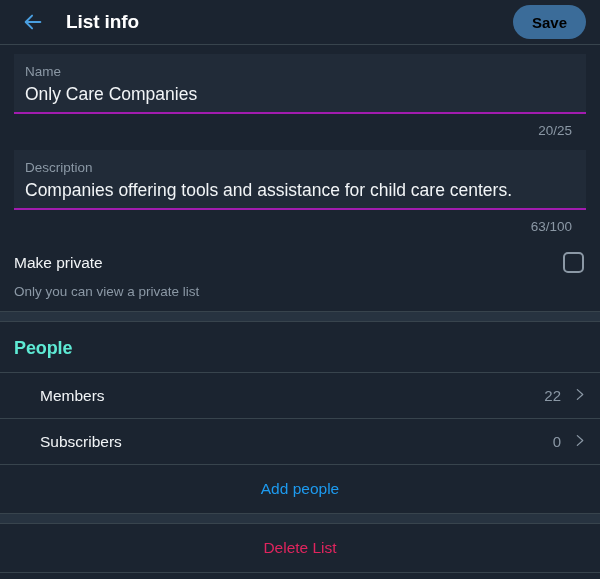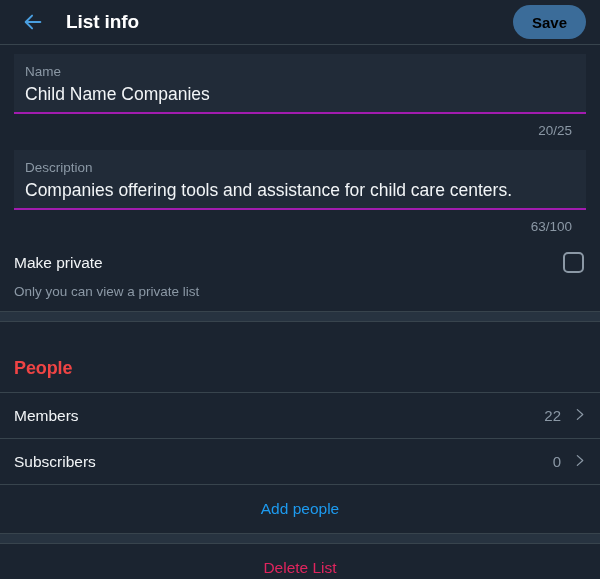--- a/index.html
+++ b/index.html
@@ -141,31 +141,31 @@
     height: 11px;
     background: #273340;
     border-top: 1px solid #38444d;
     border-bottom: 1px solid #38444d;
   }
 
   
   .section-title {
     font-size: 18px;
     font-weight: bold;
-    color: #ef4444;
+    color: #5eead4;
     padding: 16px 14px 13px 14px;
     letter-spacing: -0.1px;
-    margin-top: 20px;
   }
   .list-row {
     height: 45px;
     display: flex;
     align-items: center;
     padding: 0 14px;
     cursor: pointer;
+    margin-left: 26px;
   }
   .list-row-label {
     font-size: 15.5px;
     color: #f2f5f7;
     flex: 1 1 auto;
   }
   .list-row-count {
     font-size: 15px;
     color: #8b98a5;
     margin-right: 12px;
@@ -202,21 +202,21 @@
     </div>
     <div class="header-title">List info</div>
     <button class="save-btn">Save</button>
   </div>
 
   <div class="hr"></div>
 
   <div class="field-wrap" style="padding-top:9px;">
     <div class="field">
       <div class="field-label">Name</div>
-      <div class="field-value" placeholder="Name">Child Name Companies</div>
+      <div class="field-value" placeholder="Name">Only Care Companies</div>
     </div>
     <div class="counter">20/25</div>
   </div>
 
   <div class="field-wrap" style="padding-top:10px;">
     <div class="field">
       <div class="field-label">Description</div>
       <div class="field-value" placeholder="Description">Companies offering tools and assistance for child care centers.</div>
     </div>
     <div class="counter">63/100</div>

